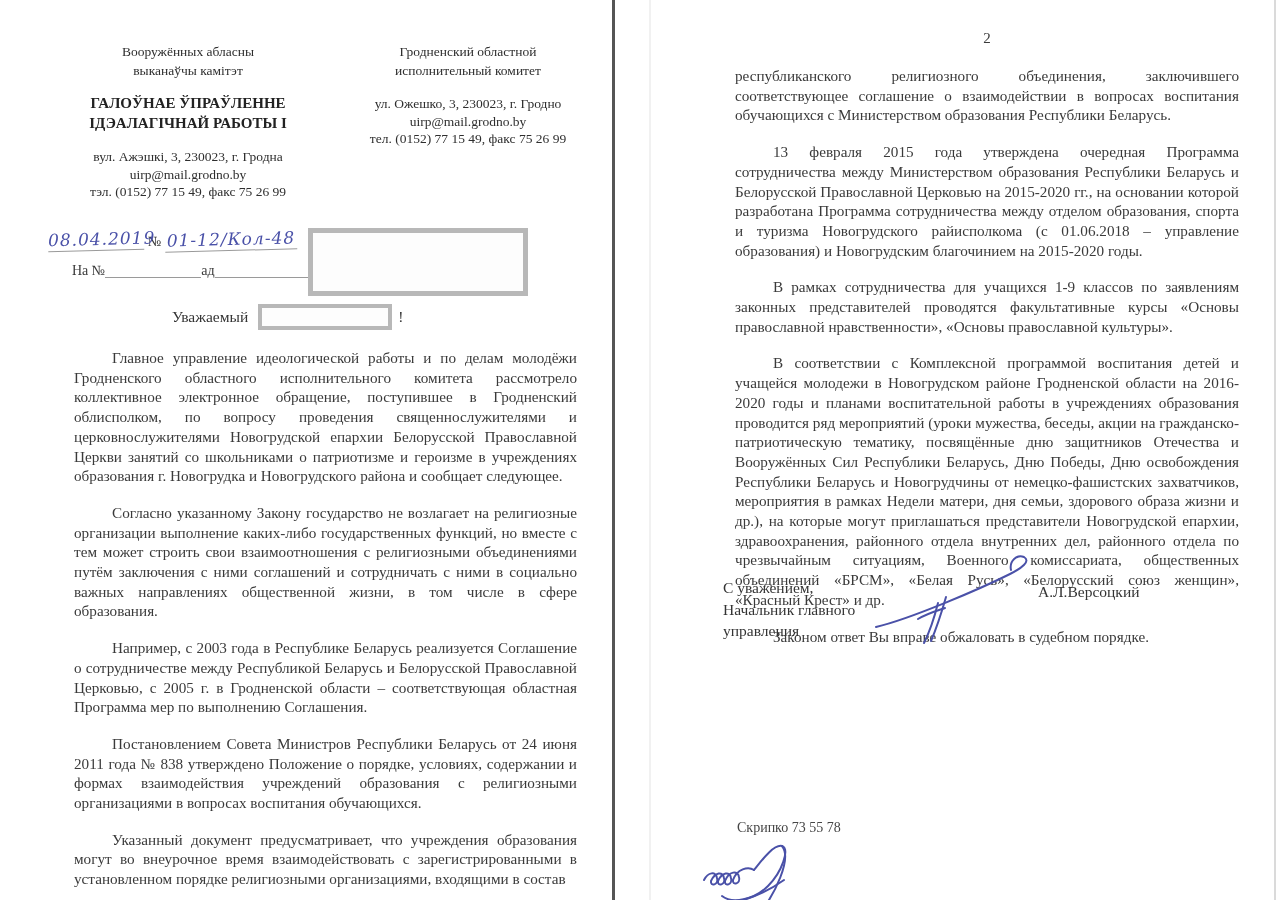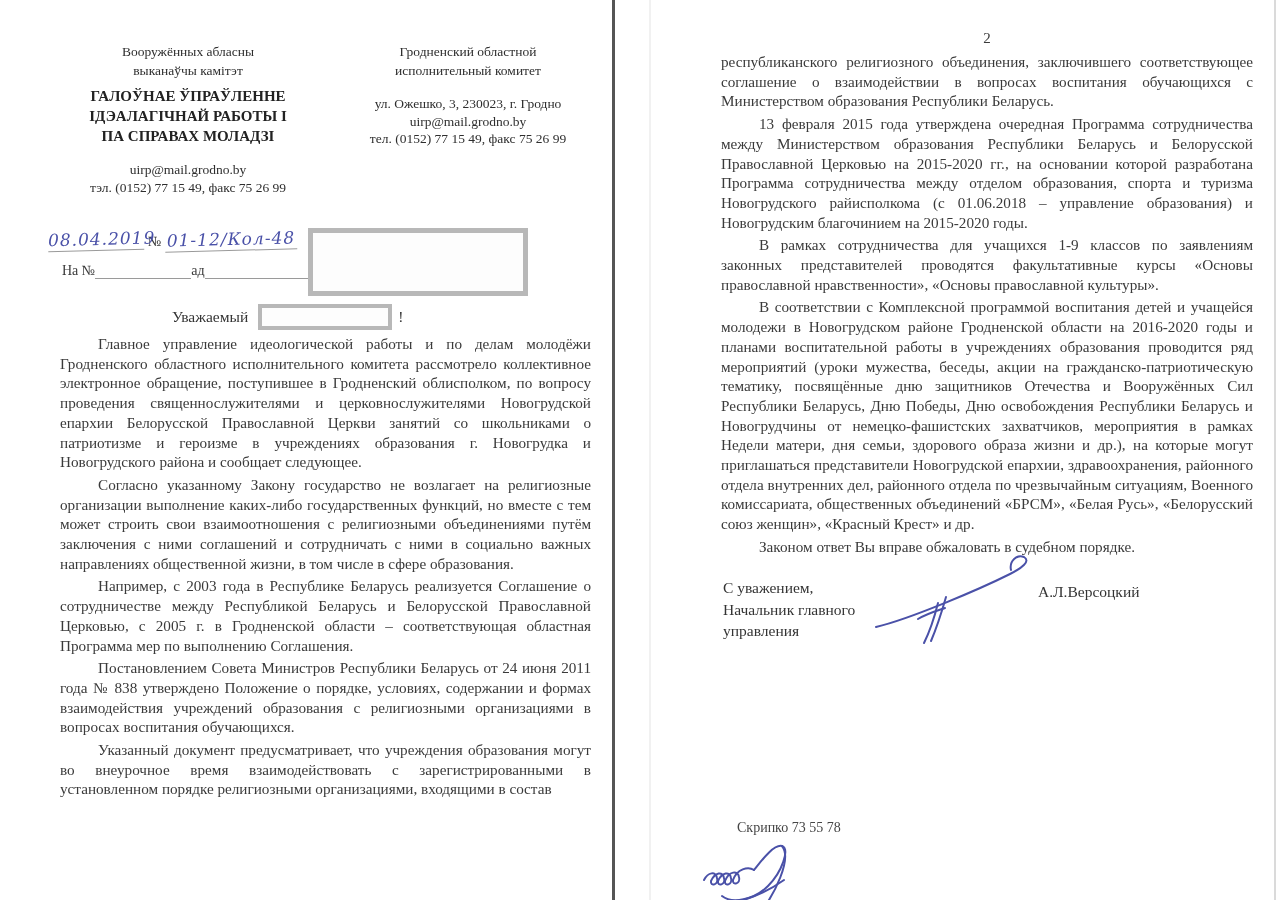--- a/index.html
+++ b/index.html
@@ -10,46 +10,46 @@
   }
   .vline{position:absolute;top:0;height:900px;}
   .divider{left:612px;width:3px;background:#555555;}
   .scan-edge{left:649px;width:2px;background:#f1f1f1;}
   .right-edge{left:1274px;width:2px;background:#dadada;}
 
   
   .letterhead{position:absolute;top:42px;left:48px;width:560px;display:flex;}
   .lh-col{flex:1;text-align:center;color:#2e2e2e;}
   .lh-org{font-size:13.5px;line-height:19px;}
-  .lh-title{font-weight:bold;font-size:15px;line-height:20px;margin-top:6px;color:#222;}
+  .lh-title{font-weight:bold;font-size:15px;line-height:20px;margin-top:13px;color:#222;}
   .lh-addr{font-size:13.5px;line-height:17.5px;margin-top:15px;}
 
   .ref-block{position:absolute;left:48px;top:229px;font-size:14px;color:#3a3a3a;}
   .ref-row1{display:flex;align-items:flex-end;}
   .hw{font-style:italic;color:#4a51a8;font-size:17px;letter-spacing:1px;
       font-family:"DejaVu Serif", serif;transform:rotate(-1.5deg);}
   .hw-date{display:inline-block;width:96px;border-bottom:1px solid #9a9a9a;text-align:center;padding-bottom:1px;}
   .no-sign{margin:0 4px 1px 4px;font-size:14px;color:#333;}
   .hw-num{display:inline-block;width:132px;border-bottom:1px solid #9a9a9a;text-align:center;padding-bottom:1px;}
-  .ref-row2{margin-top:12px;margin-left:14px;display:flex;align-items:flex-end;font-size:14px;}
+  .ref-row2{margin-top:12px;margin-left:24px;display:flex;font-size:14px;}
   .uline{display:inline-block;border-bottom:1px solid #9a9a9a;height:14px;}
   .uline-a{width:96px;}
   .uline-b{width:108px;}
 
   .redact-big{position:absolute;left:308px;top:228px;width:210px;height:58px;
     border:5px solid #b8b8b8;background:#fdfdfd;}
   .salutation{position:absolute;left:172px;top:304px;display:flex;align-items:center;
     font-size:15.5px;color:#343434;}
   .redact-small{display:inline-block;width:126px;height:18px;border:4px solid #b8b8b8;
     background:#fdfdfd;margin:0 6px 0 10px;}
 
   .body-text{position:absolute;text-align:justify;font-size:15.2px;line-height:19.7px;color:#3a3a3a;}
   .body-p1{left:57px;top:331px;width:537px;}
   .body-p2{left:718px;top:49px;width:538px;}
-  .body-text p{margin:3px;text-indent:38px;}
+  .body-text p{margin:17px;text-indent:38px;}
   .body-text p.no-indent{text-indent:0;}
 
   
   .page-num{position:absolute;left:718px;top:30px;width:538px;text-align:center;
     font-size:15px;color:#3a3a3a;}
   .closing{position:absolute;left:723px;top:577px;font-size:15.5px;line-height:21.5px;color:#343434;}
   .signer-name{position:absolute;left:1038px;top:583px;font-size:15.5px;color:#343434;}
   .sig1{position:absolute;left:868px;top:553px;}
   .executor{position:absolute;left:721px;top:820px;font-size:14px;color:#454545;margin-left:16px;}
   .sig2{position:absolute;left:698px;top:838px;}
@@ -66,23 +66,23 @@
 
   <div class="letterhead">
     <div class="lh-col">
       <div class="lh-org">
         <div>Вооружённых абласны</div>
         <div>выканаўчы камітэт</div>
       </div>
       <div class="lh-title">
         <div>ГАЛОЎНАЕ ЎПРАЎЛЕННЕ</div>
         <div>ІДЭАЛАГІЧНАЙ РАБОТЫ І</div>
-        <div>ПА СПРАВАХ МОЛАДЗІ</div>
       </div>
       <div class="lh-addr">
+        <div>вул. Ажэшкі, 3, 230023, г. Гродна</div>
         <div>uirp@mail.grodno.by</div>
         <div>тэл. (0152) 77 15 49, факс 75 26 99</div>
       </div>
     </div>
     <div class="lh-col">
       <div class="lh-org">
         <div>Гродненский областной</div>
         <div>исполнительный комитет</div>
       </div>
       <div class="lh-addr">

